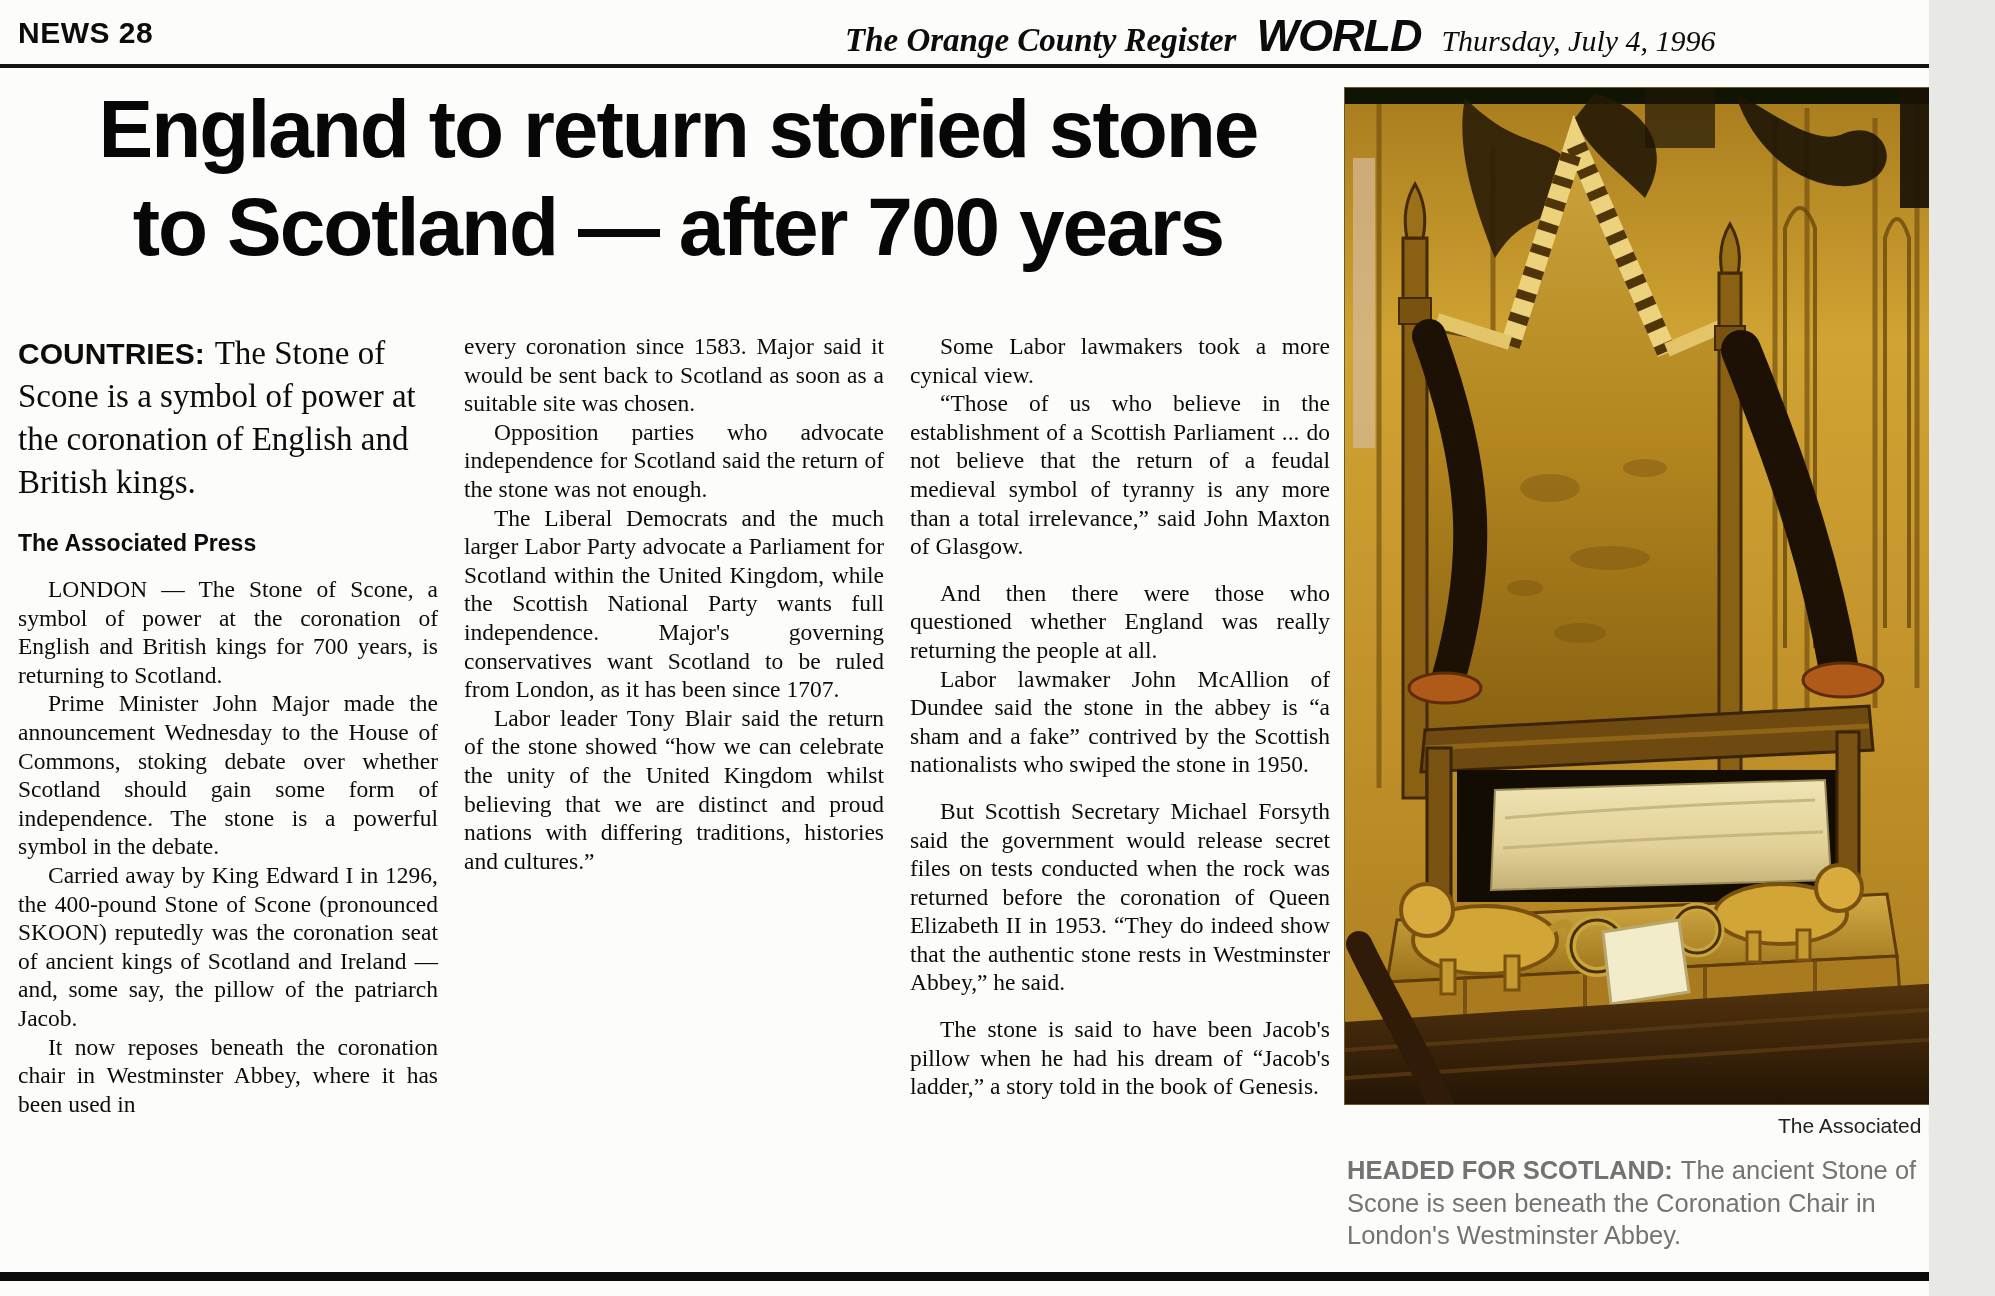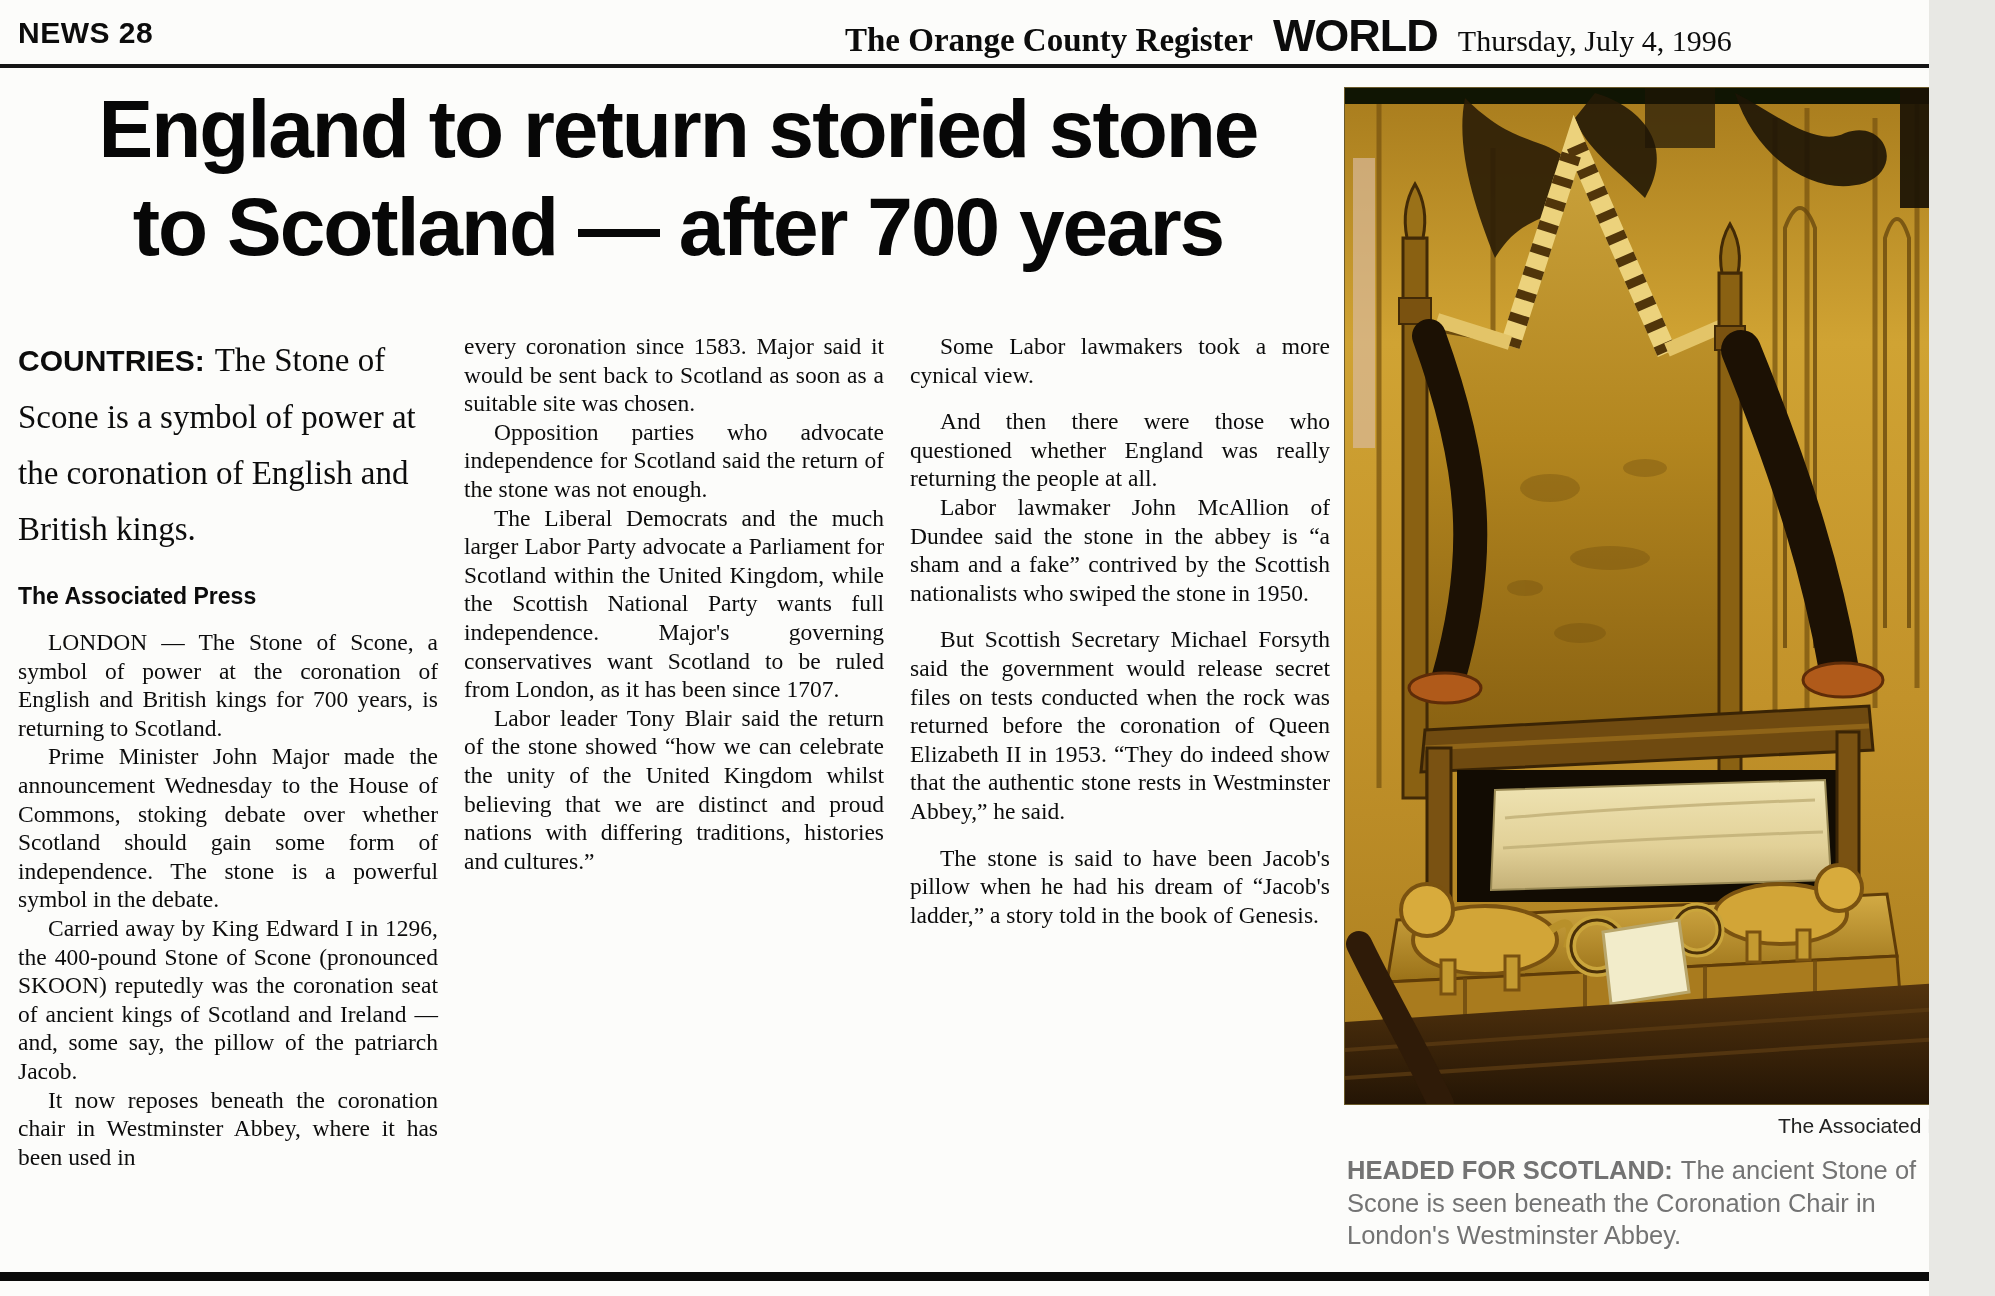--- a/index.html
+++ b/index.html
@@ -6,21 +6,21 @@
   .page{
     position:relative;width:1929px;height:1296px;background:#fcfcfa;
     font-family:"Liberation Serif",serif;color:#0c0c0c;overflow:hidden;
   }
   
   .section-label{
     position:absolute;left:18px;top:16px;
     font-family:"Liberation Sans",sans-serif;font-weight:bold;font-size:30px;letter-spacing:.5px;
   }
   .masthead-center{
-    position:absolute;left:845px;top:10px;display:flex;align-items:baseline;gap:20px;white-space:nowrap;
+    position:absolute;left:845px;top:10px;display:flex;align-items:baseline;gap:20px;white-space:nowrap;font-style:italic;
   }
   .paper-name{font-family:"Liberation Serif",serif;font-weight:600;font-size:33px;}
   .section-word{font-family:"Liberation Sans",sans-serif;font-weight:bold;font-size:45px;letter-spacing:-1px;}
   .edition-date{font-family:"Liberation Serif",serif;font-size:30px;}
   .rule-top{position:absolute;left:0;top:64px;width:1995px;height:4px;background:#151515;}
   .rule-bottom{position:absolute;left:0;top:1272px;width:1995px;height:9px;background:#0a0a0a;}
 
   
   .headline{
     position:absolute;left:18px;top:80px;width:1320px;
@@ -29,21 +29,21 @@
   }
   .headline span{display:block;text-align:center;}
 
   
   .cols{
     position:absolute;left:18px;top:332px;width:1312px;height:930px;
     display:flex;gap:26px;overflow:hidden;
   }
   .col{flex:1 1 0;min-width:0;}
   .leadin{
-    font-size:33px;line-height:56px;margin:0 0 26px 0;
+    font-size:33px;line-height:43px;margin:0 0 26px 0;
   }
   .leadin .kicker{
     font-family:"Liberation Sans",sans-serif;font-weight:bold;font-size:30px;margin-right:10px;
   }
   .byline{
     font-family:"Liberation Sans",sans-serif;font-weight:bold;font-size:23px;margin:0 0 18px 0;
   }
   .body p{
     margin:0;font-size:23.5px;line-height:28.6px;text-align:justify;text-indent:30px;
   }
@@ -102,20 +102,21 @@
         <p class="flush">every coronation since 1583. Major said it would be sent back to Scotland as soon as a suitable site was chosen.</p>
         <p>Opposition parties who advocate independence for Scotland said the return of the stone was not enough.</p>
         <p>The Liberal Democrats and the much larger Labor Party advocate a Parliament for Scotland within the United Kingdom, while the Scottish National Party wants full independence. Major's governing conservatives want Scotland to be ruled from London, as it has been since 1707.</p>
         <p>Labor leader Tony Blair said the return of the stone showed “how we can celebrate the unity of the United Kingdom whilst believing that we are distinct and proud nations with differing traditions, histories and cultures.”</p>
       </div>
     </div>
 
     <div class="col">
       <div class="body">
         <p>Some Labor lawmakers took a more cynical view.</p>
+        <p>“Those of us who believe in the establishment of a Scottish Parliament ... do not believe that the return of a feudal medieval symbol of tyranny is any more than a total irrelevance,” said John Maxton of Glasgow.</p>
         <p class="gap">And then there were those who questioned whether England was really returning the people at all.</p>
         <p>Labor lawmaker John McAllion of Dundee said the stone in the abbey is “a sham and a fake” contrived by the Scottish nationalists who swiped the stone in 1950.</p>
         <p class="gap">But Scottish Secretary Michael Forsyth said the government would release secret files on tests conducted when the rock was returned before the coronation of Queen Elizabeth II in 1953. “They do indeed show that the authentic stone rests in Westminster Abbey,” he said.</p>
         <p class="gap">The stone is said to have been Jacob's pillow when he had his dream of “Jacob's ladder,” a story told in the book of Genesis.</p>
       </div>
     </div>
   </div>
 
   <figure class="photo" role="img" aria-label="The ancient Stone of Scone beneath the Coronation Chair in Westminster Abbey">
     <svg viewBox="0 0 640 1016" preserveAspectRatio="none">

